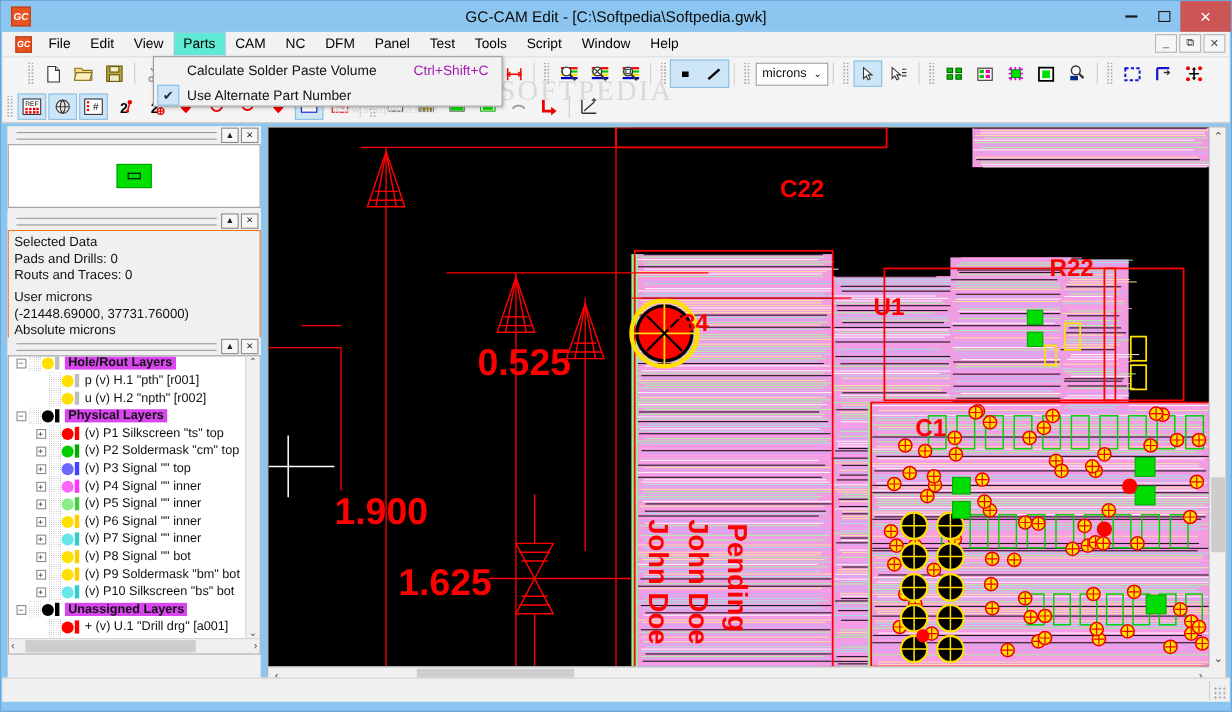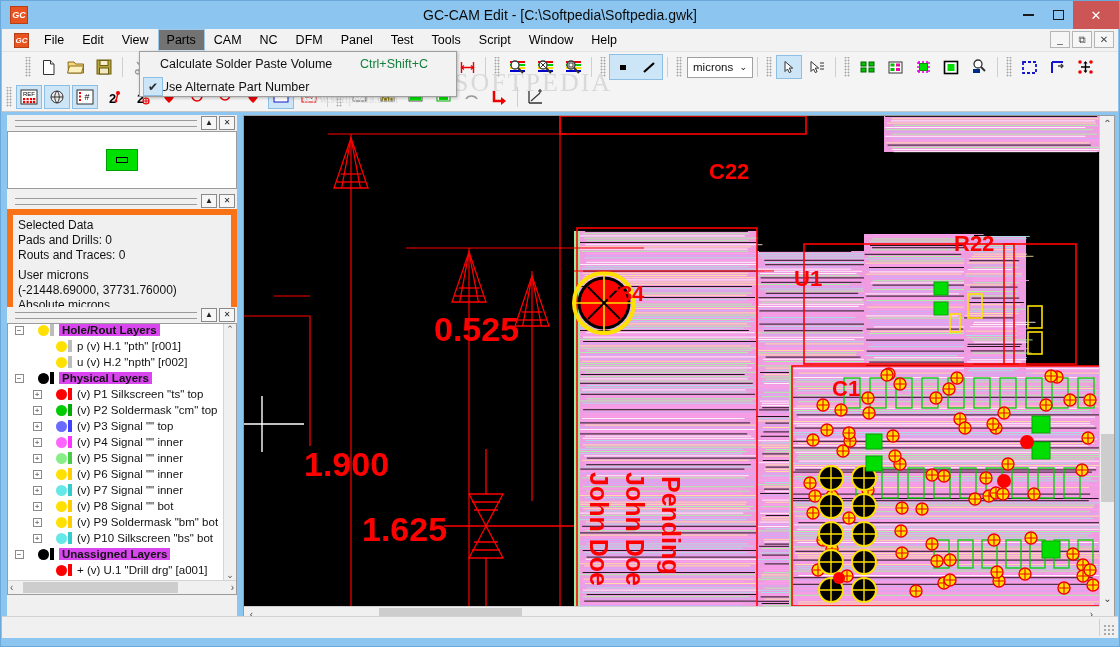--- a/index.html
+++ b/index.html
@@ -48,21 +48,21 @@
     border-bottom:1px solid #e3e3e3;
   }
   .menu-logo {
     width:15px; height:15px; margin:0 6px 0 12px; background:#e8531f;
     color:#fff; font-size:8px; font-weight:bold; font-style:italic;
     display:flex; align-items:center; justify-content:center; border:1px solid #b73f16;
   }
   .menu-item {
     padding:3px 9px; font-size:12.5px; color:#000; white-space:nowrap; line-height:16px;
   }
-  .menu-item.active { background:#737373; border:1px solid #9dc8e8; border-bottom-color:#cde6f7; padding:2px 8px;}
+  .menu-item.active { background:#5eead4; border:1px solid #9dc8e8; border-bottom-color:#cde6f7; padding:2px 8px;}
   .mdi-btns { position:absolute; right:4px; top:2px; display:flex; gap:2px; }
   .mdi-btn {
     width:20px; height:17px; border:1px solid #b5b5b5; background:#f6f6f6;
     display:flex; align-items:center; justify-content:center;
     font-size:10px; color:#444;
   }
 
   
   .toolbars {
     position:absolute; left:1px; top:51px; width:1116px; height:60px;
@@ -98,22 +98,22 @@
     background:#f2f2f2; border:1px solid #9e9e9e; z-index:60;
     box-shadow:1px 1px 3px rgba(0,0,0,.25);
   }
   .dd-item { height:23px; display:flex; align-items:center; position:relative; }
   .dd-check {
     position:absolute; left:3px; top:2px; width:20px; height:19px;
     background:#cde6f7; border:1px solid #8cbfe3;
     display:flex; align-items:center; justify-content:center;
     font-size:12px; color:#2a2a2a;
   }
-  .dd-label { margin-left:20px; font-size:12.5px; color:#111; }
-  .dd-accel { position:absolute; right:28px; font-size:12.5px; color:#15803d; }
+  .dd-label { margin-left:30px; font-size:12.5px; color:#111; }
+  .dd-accel { position:absolute; right:12px; font-size:12.5px; color:#a21caf; }
 
   
   .leftdock {
     position:absolute; left:6px; top:114px; width:230px; height:507px;
     background:#f0f0f0;
   }
   .pane { position:absolute; left:0; width:230px; background:#f0f0f0; }
   .pane-cap {
     height:16px; display:flex; align-items:center;
     background:#f0f0f0; position:relative;
@@ -128,21 +128,21 @@
   .pane-body { border:1px solid #9b9b9b; background:#fff; }
 
   .preview-body { height:58px; display:flex; align-items:center; justify-content:center; background:#fff; }
   .preview-chip {
     width:32px; height:22px; background:#00e000; border:1px solid #00a000;
     display:flex; align-items:center; justify-content:center;
   }
   .preview-chip i { display:block; width:12px; height:6px; border:1.5px solid #000; }
 
   .info-body {
-    height:104px; background:#f0f0f0; border:6px solid #f97316;
+    height:104px; background:#f0f0f0; border:1px solid #f97316;
     padding:3px 5px; font-size:12px; color:#111; line-height:15px; overflow:hidden;
   }
   .info-gap { height:5px; }
 
   .tree-body {
     height:272px; background:#fff; border:1px solid #9b9b9b;
     position:relative; overflow:hidden;
   }
   .tree-scroll { position:absolute; left:0; top:0; right:13px; bottom:14px; overflow:hidden; }
   .trow { height:16px; display:flex; align-items:center; white-space:nowrap; font-size:11.5px; color:#111; }

